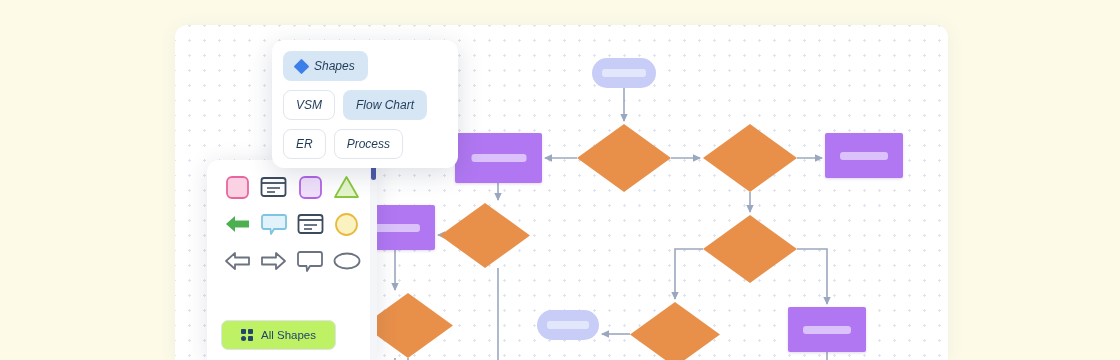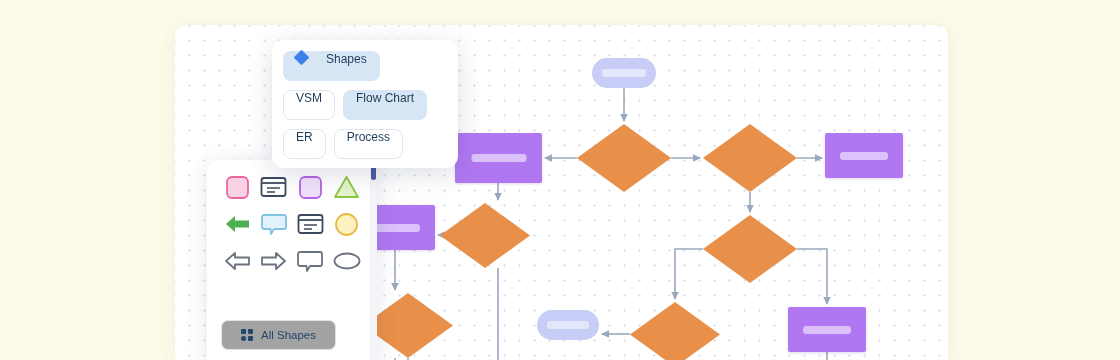--- a/index.html
+++ b/index.html
@@ -75,21 +75,21 @@
     gap: 7px 4px;
   }
   .shape-cell {
     height: 30px; display: flex; align-items: center; justify-content: center;
     cursor: pointer;
   }
   .all-shapes-btn {
     position: absolute; left: 14px; top: 160px;
     width: 115px; height: 30px;
     border: 1px solid #dfe3ec; border-radius: 7px;
-    background: #a3a3a3; display: flex; align-items: center;
+    background: #bef264; display: flex; align-items: center;
     justify-content: center; gap: 8px;
     font-size: 11.5px; color: #22466b; font-weight: 500;
     cursor: pointer;
   }
   .grid-icon { display: grid; grid-template-columns: 5px 5px; gap: 2px; }
   .grid-icon i {
     width: 5px; height: 5px; background: #22466b; display: block;
     border-radius: 1px;
   }
   .grid-icon i:nth-child(3) { border-radius: 50%; }
@@ -109,23 +109,23 @@
     position: absolute; left: 272px; top: 40px;
     width: 186px; height: 128px;
     background: #ffffff; border-radius: 12px;
     box-shadow: 0 6px 26px rgba(40,50,90,0.16);
     padding: 11px 11px;
   }
   .cat-row { display: flex; gap: 8px; margin-bottom: 9px; }
   .cat-row:last-child { margin-bottom: 0; }
   .chip {
     height: 30px; border-radius: 8px; display: flex;
-    justify-content: center; gap: 19px;
+    align-items: center; justify-content: center; gap: 7px;
     font-size: 12px; color: #1f3c57; cursor: pointer;
-    padding: 0 12px; white-space: nowrap;
+    padding: 0 12px; white-space: nowrap; font-style: italic;
   }
   .chip.outline { border: 1px solid #e1e5ed; background: #fff; }
   .chip.active  { background: #d6e6f5; border: 1px solid transparent; }
   .diamond-ico {
     width: 11px; height: 11px; background: #3c7fe8;
     transform: rotate(45deg); border-radius: 1px;
   }
   .case-ico {
     width: 14px; height: 11px; background: #8a5a2b;
     border-radius: 2px; position: relative;

